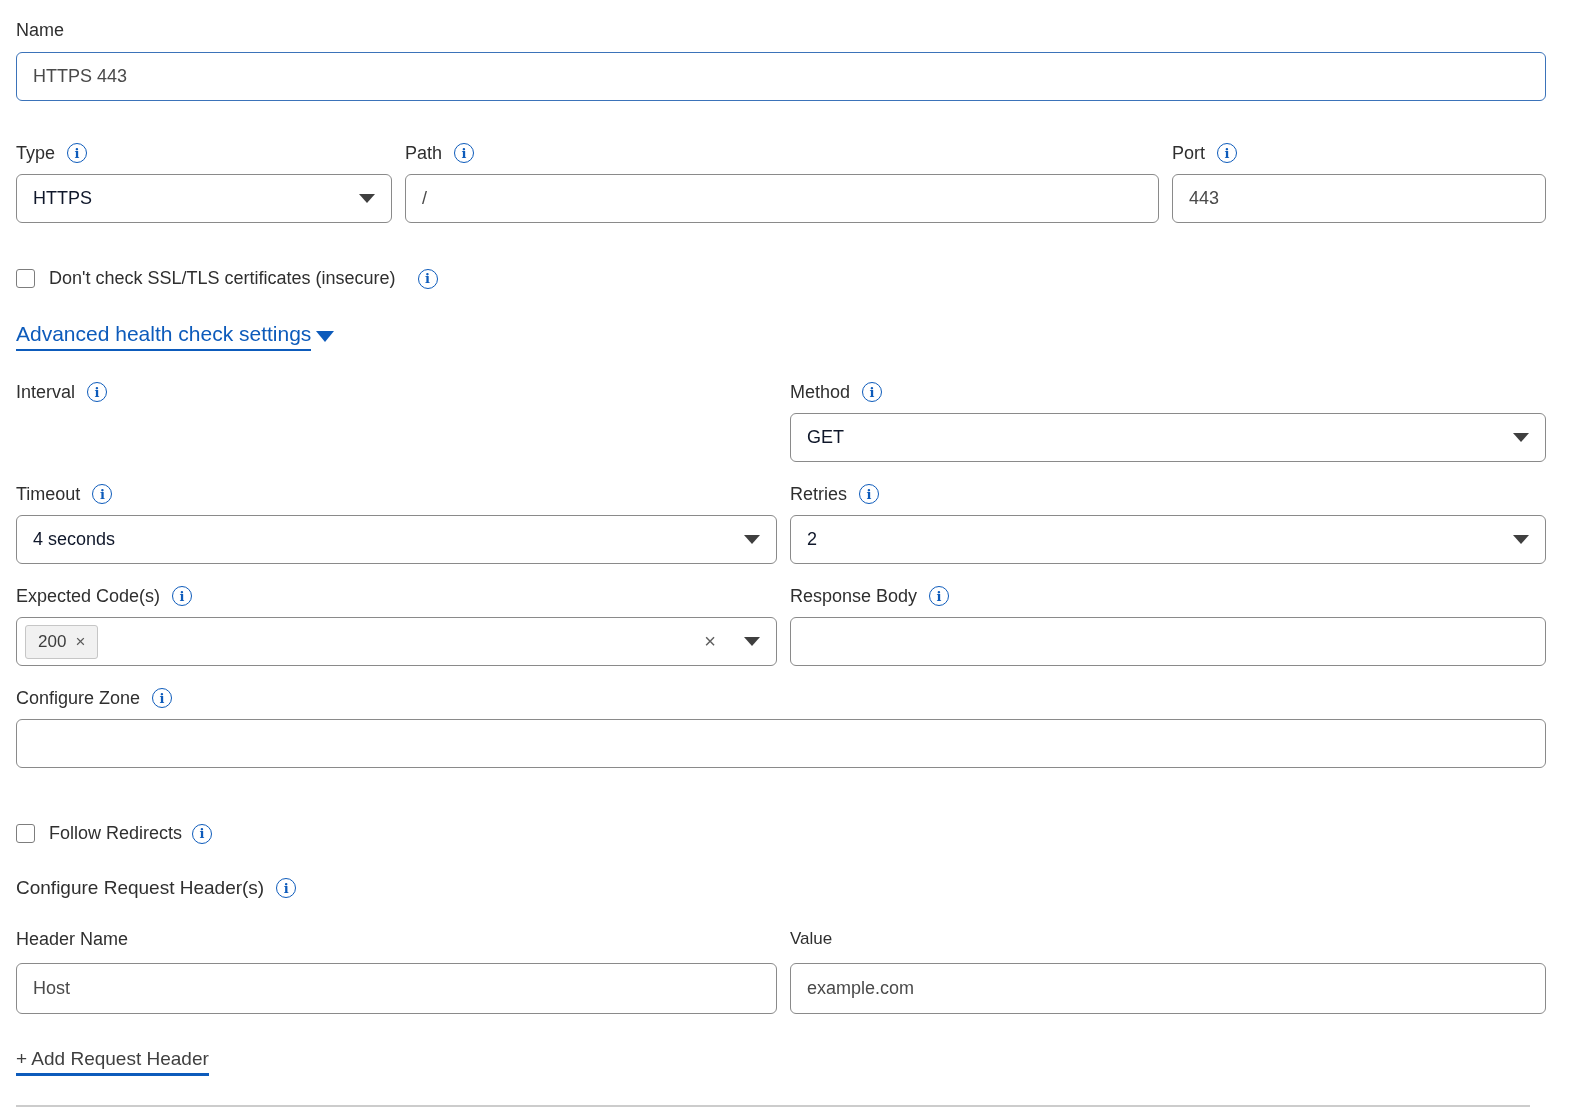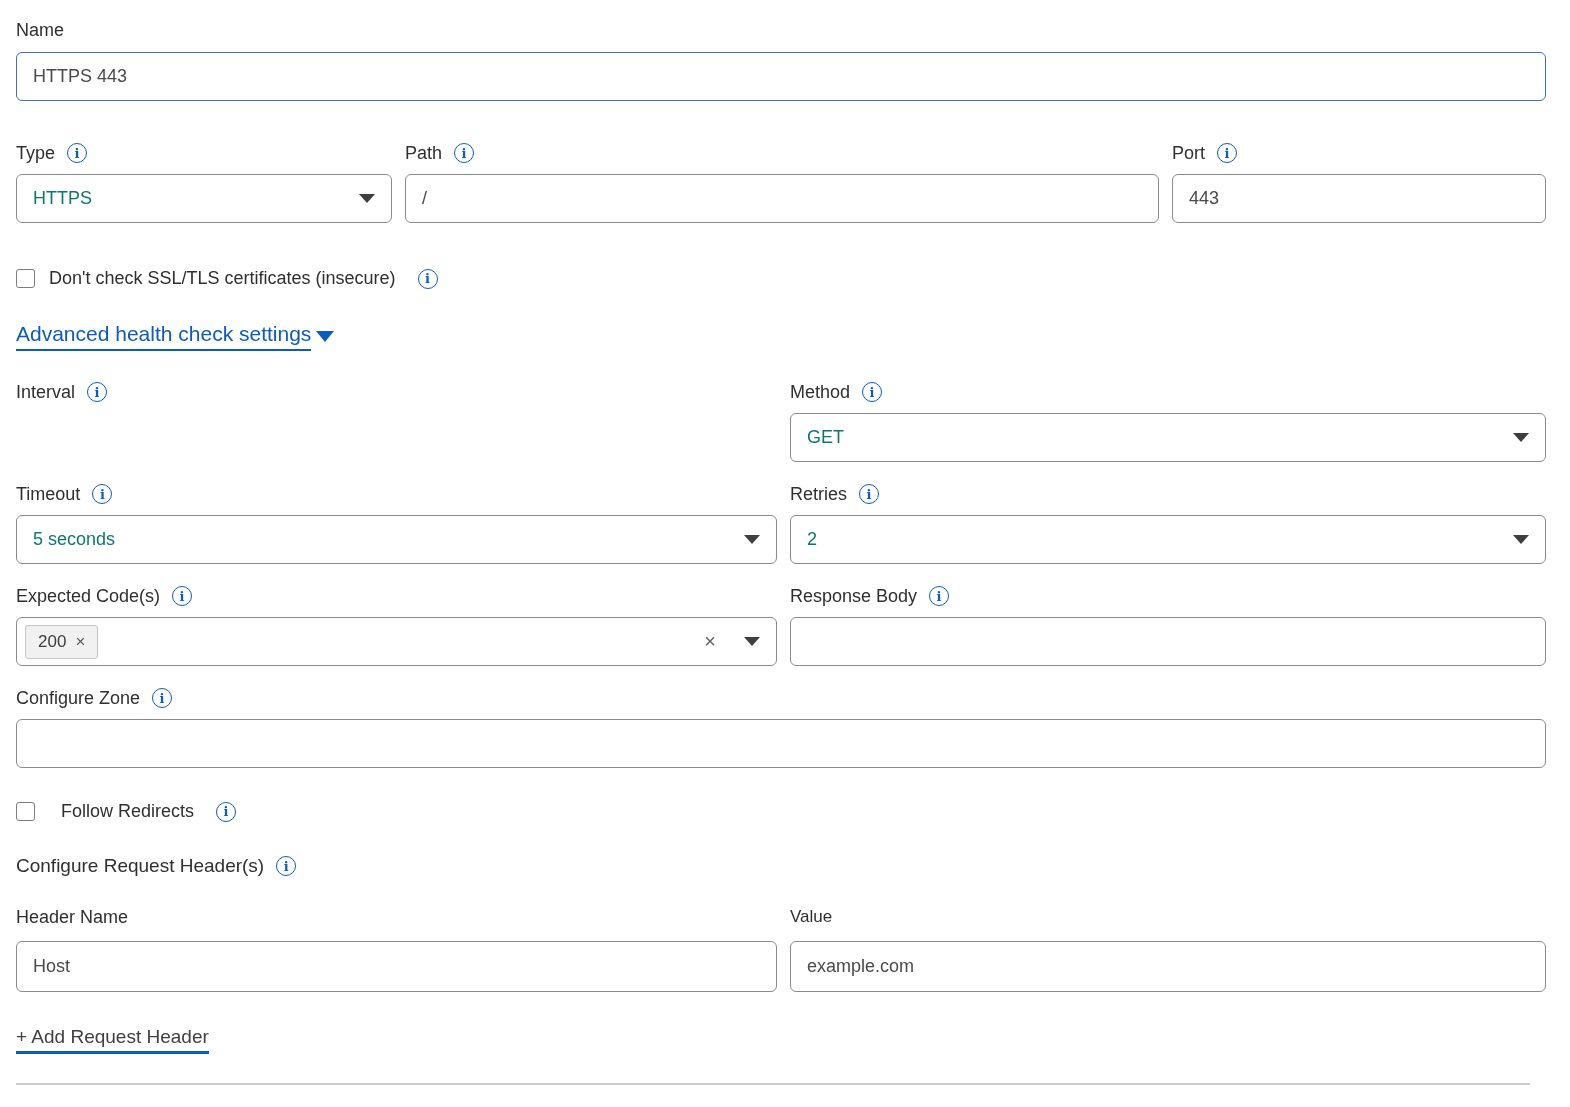--- a/index.html
+++ b/index.html
@@ -35,21 +35,21 @@
     font-size: 18px; font-family: "Liberation Sans", sans-serif;
     padding: 0 16px;
   }
   .text-input { display: block; }
   .text-input.focused { border: 1.6px solid #3b73b9; }
   .text-input::placeholder { color: #6f6f6f; }
 
   .select-box, .multiselect {
     display: flex; align-items: center; cursor: pointer;
   }
-  .select-value { flex: 1 1 auto; color: #0f766e; }
+  .select-value { flex: 1 1 auto; color: #0f172a; }
   .caret-down {
     width: 0; height: 0; flex: 0 0 auto;
     border-left: 8px solid transparent;
     border-right: 8px solid transparent;
     border-top: 9px solid #3f3f3f;
     margin-left: 10px;
   }
   .caret-down.blue { border-top-color: #0d5bbb; border-left-width: 9px; border-right-width: 9px; border-top-width: 11px; margin-left: 5px; }
 
   
@@ -170,21 +170,21 @@
     </div>
   </div>
 
   <div class="two-col" style="margin-top:20px;">
     <div class="field">
       <div class="label-row">
         <span>Timeout</span>
         <span class="info-icon">i</span>
       </div>
       <div class="select-box">
-        <span class="select-value">5 seconds</span>
+        <span class="select-value">4 seconds</span>
         <span class="caret-down"></span>
       </div>
     </div>
     <div class="field">
       <div class="label-row">
         <span>Retries</span>
         <span class="info-icon">i</span>
       </div>
       <div class="select-box">
         <span class="select-value">2</span>
@@ -219,21 +219,21 @@
   </div>
 
   <div class="field" style="margin-top:20px;">
     <div class="label-row">
       <span>Configure Zone</span>
       <span class="info-icon">i</span>
     </div>
     <input class="text-input" type="text" value="" style="">
   </div>
 
-  <div class="checkbox-row" style="margin-top:33px; gap:26px;text-align:right;">
+  <div class="checkbox-row" style="margin-top:55px; gap:14px;text-align:right;">
     <span class="checkbox"></span>
     <span>Follow Redirects</span>
     <span class="info-icon" style="margin-left:-4px;">i</span>
   </div>
 
   <div class="label-row" style="margin-top:32px; font-size:19px;">
     <span>Configure Request Header(s)</span>
     <span class="info-icon">i</span>
   </div>
 

